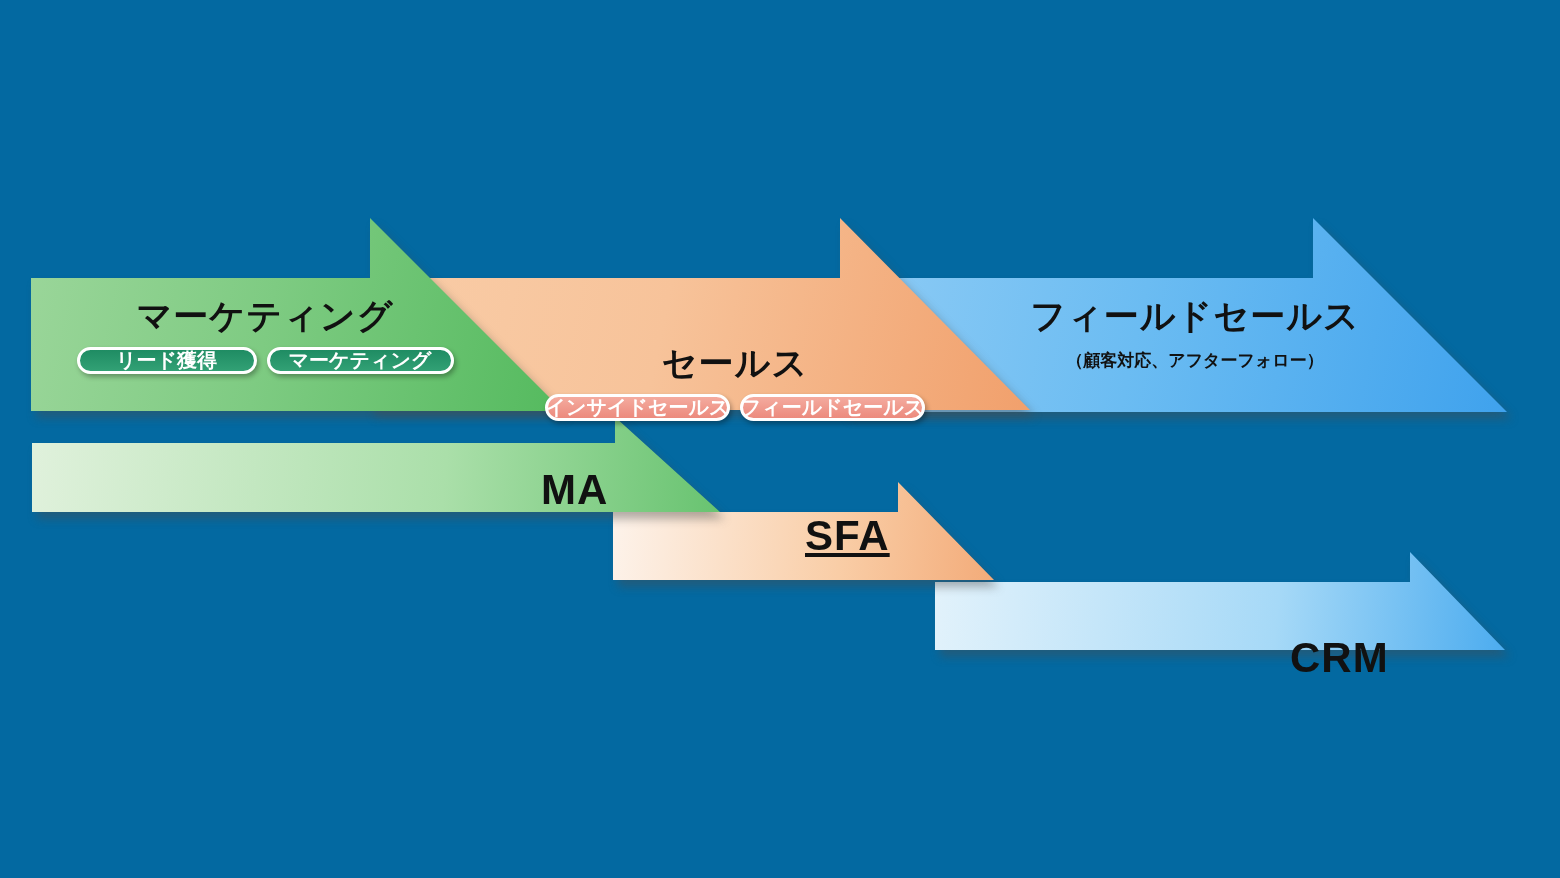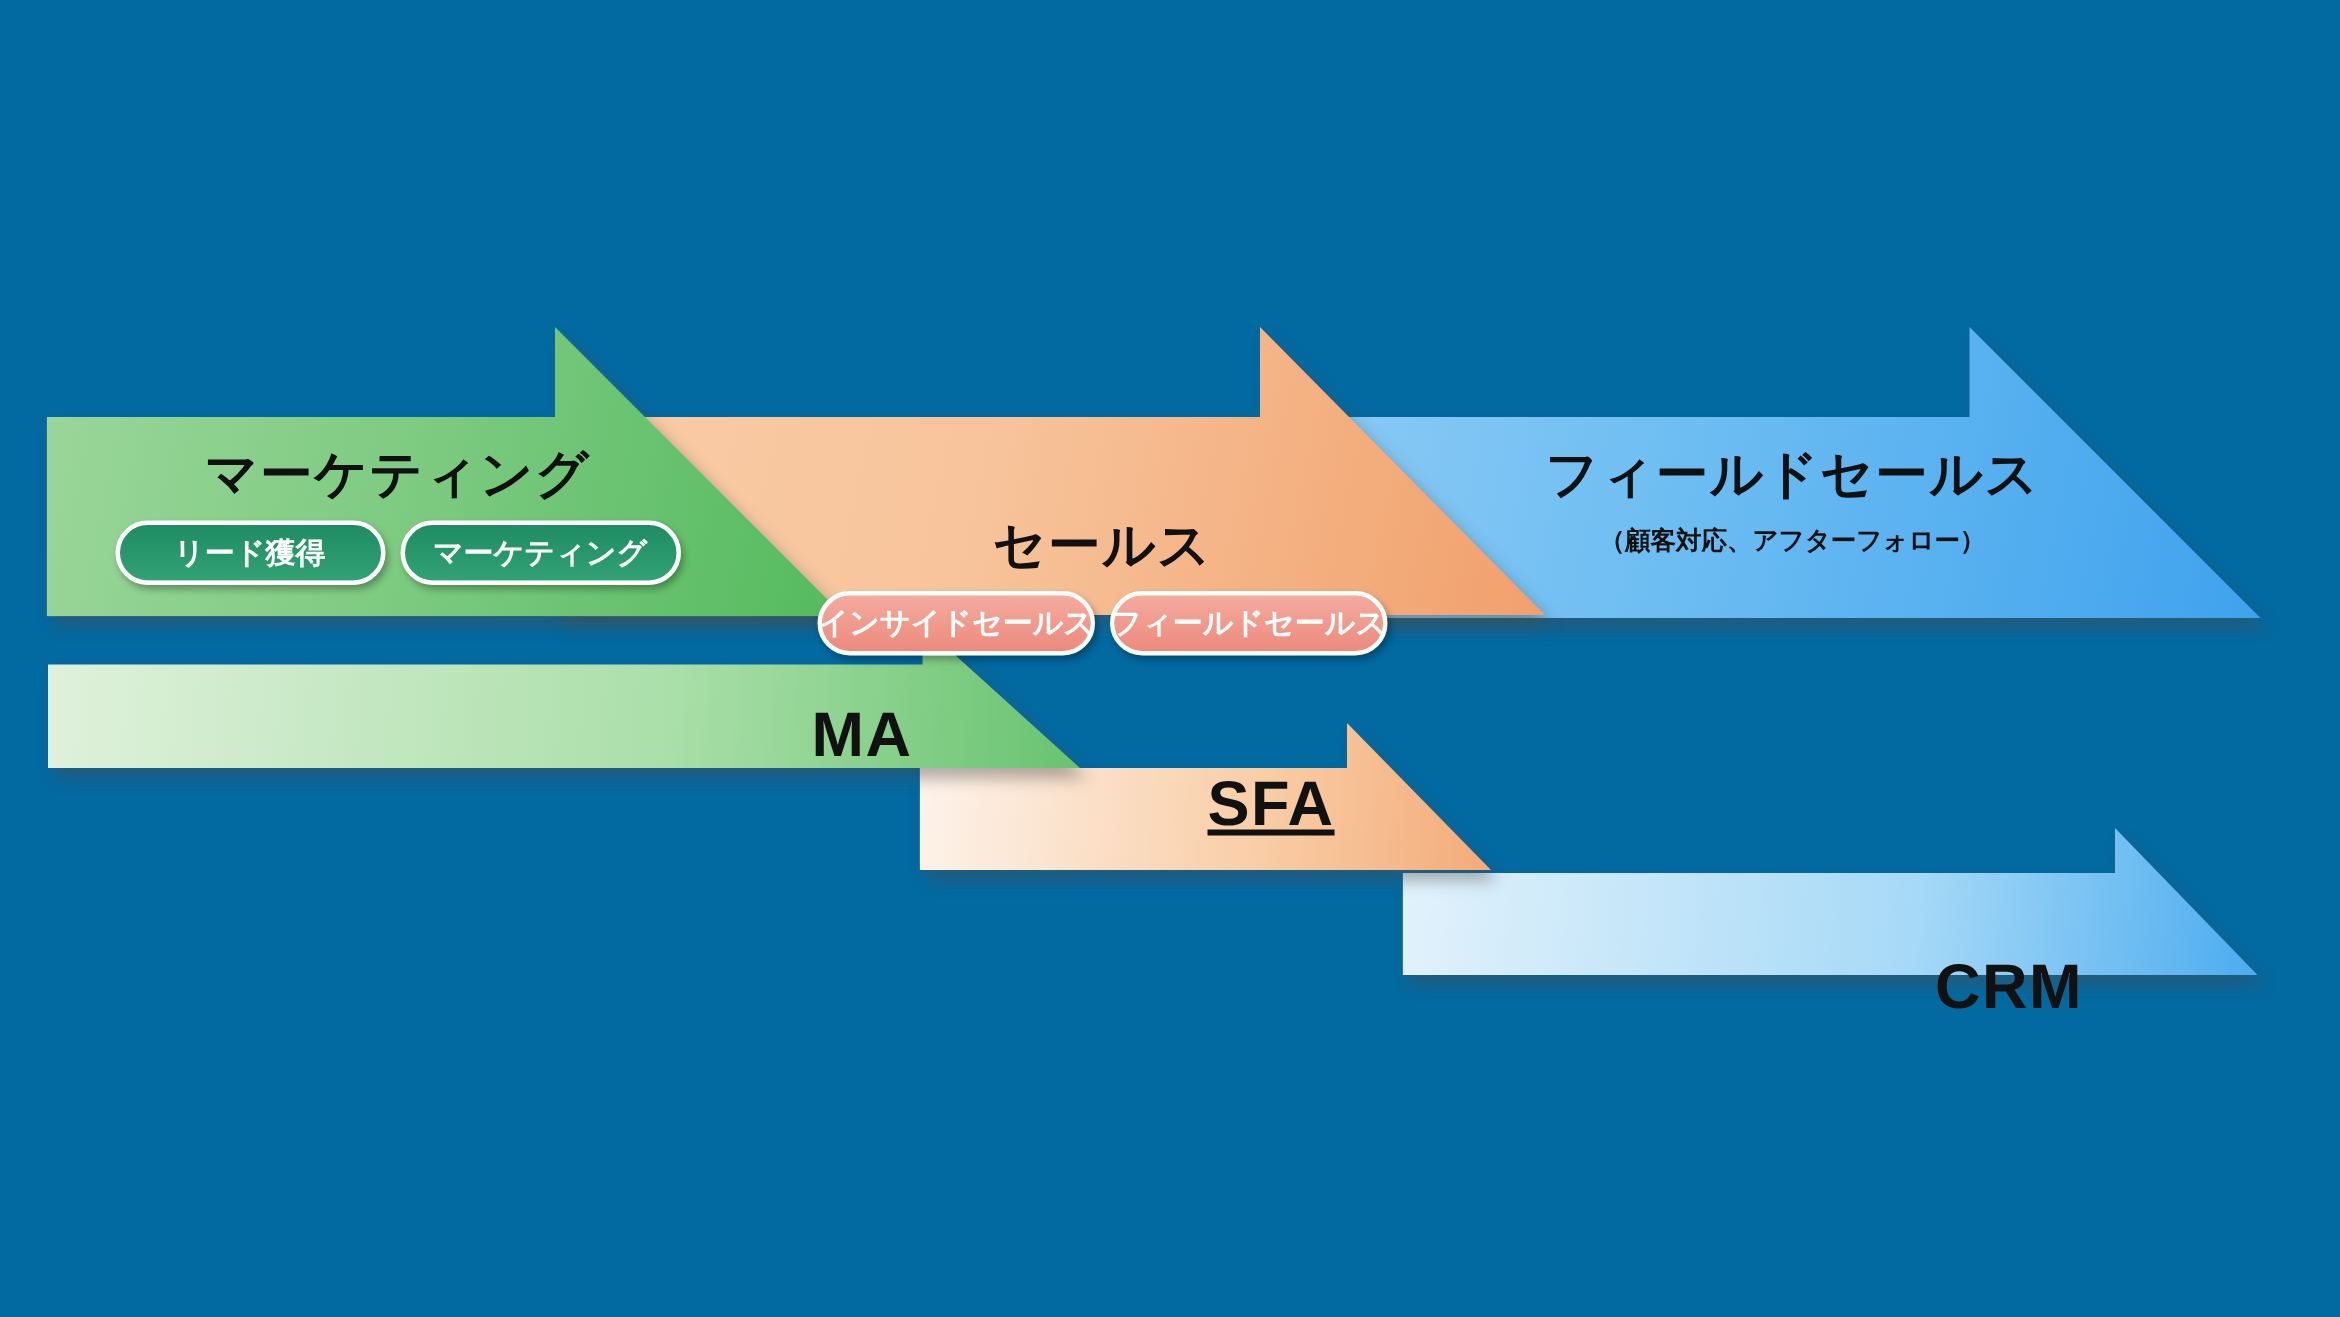--- a/index.html
+++ b/index.html
@@ -47,21 +47,21 @@
   }
   .stage-sub{
     position:absolute;top:349px;z-index:70;text-align:center;
     font-size:17px;font-weight:700;color:#111;white-space:nowrap;
   }
   .pills-row{
     position:absolute;top:347px;z-index:70;display:flex;gap:10px;
     justify-content:center;align-items:center;
   }
   .pill{
-    height:43px;box-sizing:border-box;border:3px solid #fff;border-radius:24px;
+    height:27px;box-sizing:border-box;border:3px solid #fff;border-radius:24px;
     display:flex;align-items:center;justify-content:center;
     color:#fff;font-size:20px;font-weight:700;white-space:nowrap;
     box-shadow:2px 3px 5px rgba(0,0,0,.30);
   }
   .pill-green{background:linear-gradient(180deg,#1f8c63 0%,#32a175 100%);}
   .pill-salmon{background:linear-gradient(180deg,#f4ab9f 0%,#ec8a7d 100%);}
   .w180{width:180px;} .w187{width:187px;} .w185{width:185px;}
   .pos-marketing{left:35px;width:460px;}
   .pos-sales{left:505px;width:460px;margin-top:47px;}
   .pos-cs{left:965px;width:460px;}

